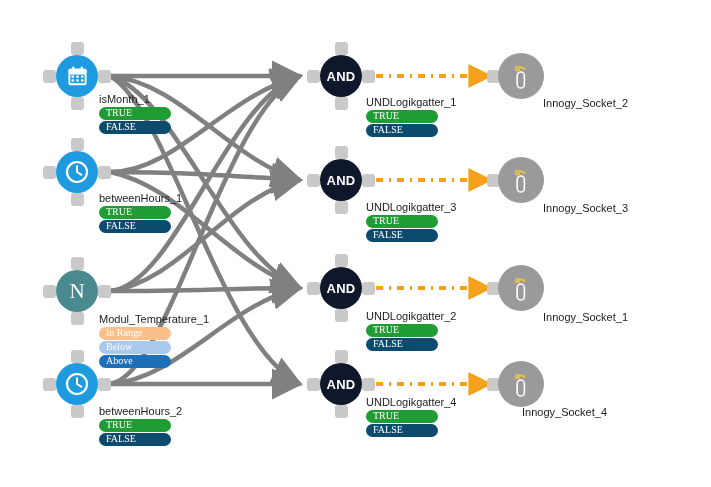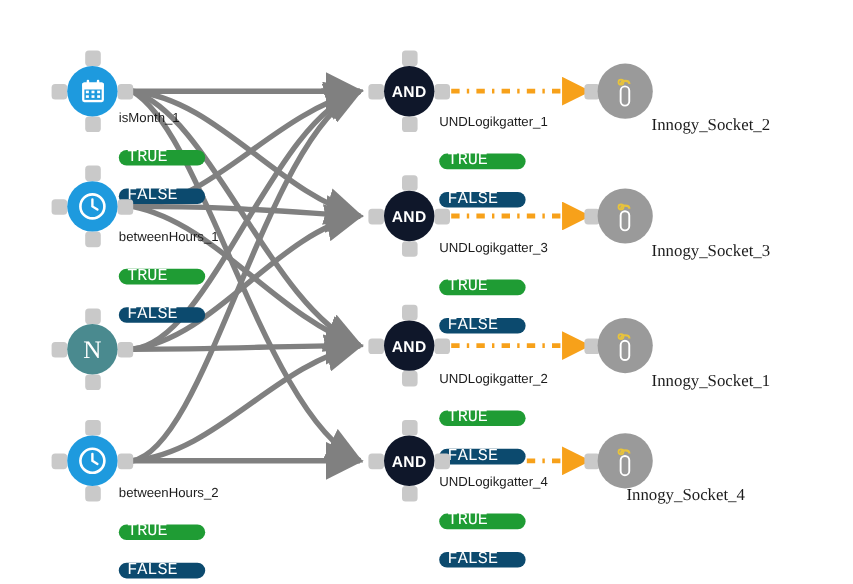--- a/index.html
+++ b/index.html
@@ -81,39 +81,39 @@
     font-size: 11px;
     color: #1c1c1c;
     line-height: 13px;
     margin-bottom: 1px;
     font-family: "Liberation Sans", sans-serif;
   }
   .badge {
     display: block;
     width: fit-content;
     min-width: 58px;
-    font-size: 14px;
+    font-size: 10px;
     line-height: 12px;
     color: #ffffff;
     padding: 0px 7px 1px 7px;
     border-radius: 7px;
-    margin-top: 19px;
-    font-family: Liberation Mono, monospace;
+    margin-top: 1px;
+    font-family: Liberation Serif, serif;
   }
   .badge.true    { background: #1f9c34; }
   .badge.false   { background: #0c4a6e; }
   .badge.inrange { background: #fbc08a; }
   .badge.below   { background: #a9c9ea; }
   .badge.above   { background: #1d6fb8; }
   .socket-label {
     position: absolute;
-    font-size: 14px;
+    font-size: 11px;
     color: #1c1c1c;
     white-space: nowrap;
-    font-family: Liberation Serif, serif;
+    font-family: Liberation Sans, sans-serif;
   }
   .cal-icon, .clock-icon, .plug-icon { display: block; }
 </style>
 </head>
 <body>
 
 <div id="canvas">
 
   <svg id="wires" viewBox="0 0 711 487" xmlns="http://www.w3.org/2000/svg">
     <defs>
@@ -199,20 +199,26 @@
 
   <div class="node" style="left:77px; top:291px;">
     <span class="port n"></span>
     <span class="port s"></span>
     <span class="port w"></span>
     <span class="port e"></span>
     <div class="node-body teal">
       <span class="n-label">N</span>
     </div>
   </div>
+  <div class="meta" style="left:99px; top:313px;">
+    <div class="title">Modul_Temperature_1</div>
+    <span class="badge inrange">In Range</span>
+    <span class="badge below">Below</span>
+    <span class="badge above">Above</span>
+  </div>
 
   <div class="node" style="left:77px; top:384px;">
     <span class="port n"></span>
     <span class="port s"></span>
     <span class="port w"></span>
     <span class="port e"></span>
     <div class="node-body blue">
       <svg class="clock-icon" width="24" height="24" viewBox="0 0 24 24">
         <circle cx="12" cy="12" r="10" fill="none" stroke="#ffffff" stroke-width="2.2"></circle>
         <path d="M 12 6.2 L 12 12 L 16.2 14.6" fill="none" stroke="#ffffff" stroke-width="2" stroke-linecap="round"></path>

